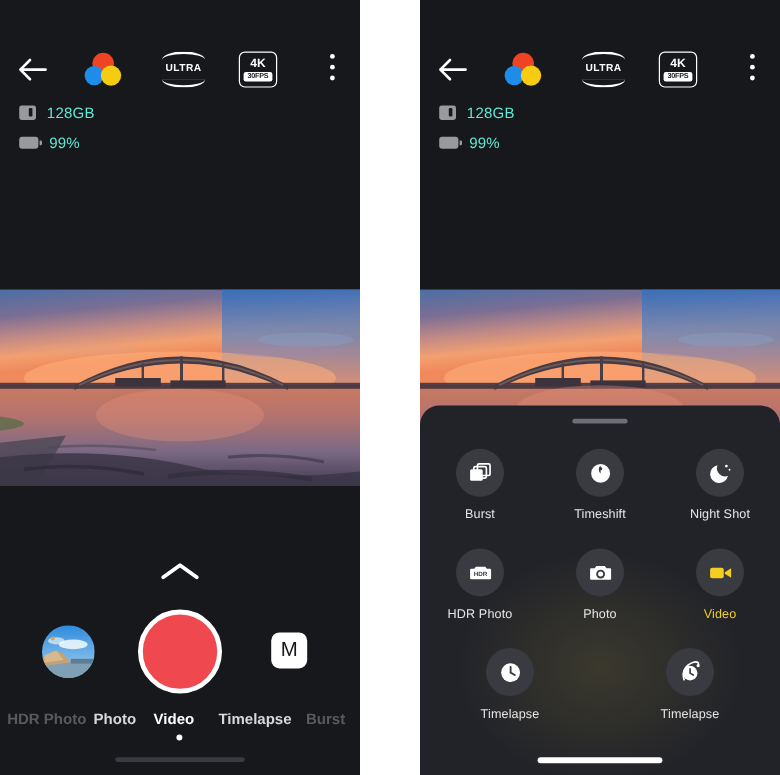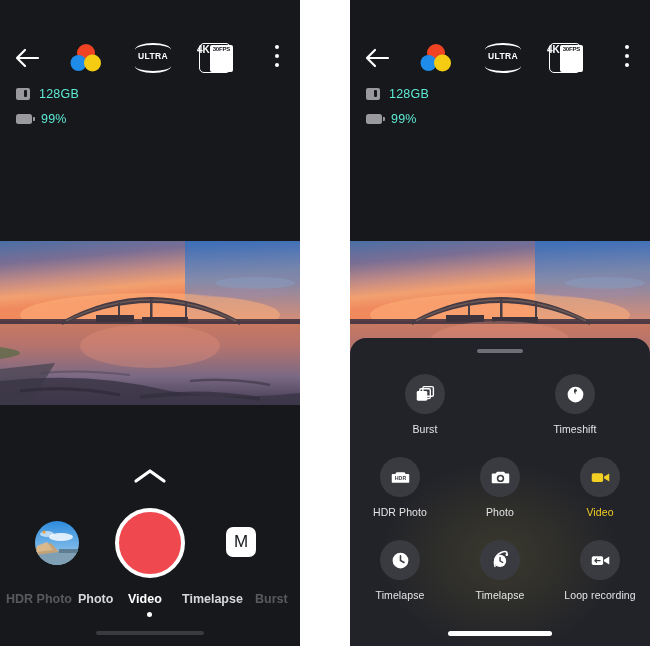--- a/index.html
+++ b/index.html
@@ -28,21 +28,21 @@
     position:absolute; left:0; top:9px; width:40px; text-align:center;
     color:#fff; font-size:8.5px; font-weight:bold; letter-spacing:.4px;
   }
   .ultra-badge .arc { position:absolute; left:2px; width:36px; height:7px; }
   .ultra-badge .arc.top { top:1px; border-top:2px solid #fff; border-radius:50%/100% 100% 0 0; }
   .ultra-badge .arc.bot { bottom:1px; border-bottom:2px solid #fff; border-radius:50%/0 0 100% 100%; }
 
   .fourk-badge {
     position:absolute; left:199px; top:5px; width:32px; height:30px;
     border:1.5px solid #fff; border-radius:5px; background:transparent;
-    display:flex; flex-direction:row; justify-content:center;
+    display:flex; flex-direction:column; align-items:center; justify-content:center;
   }
   .fourk-badge .k { color:#fff; font-size:10px; font-weight:bold; line-height:11px; }
   .fourk-badge .fps {
     background:#fff; color:#16181c; font-size:6px; font-weight:bold;
     line-height:8px; padding:0 3px; border-radius:2px; margin-top:1px; letter-spacing:-.2px;
   }
 
   .kebab { position:absolute; right:20px; top:7px; width:5px; height:25px; }
   .kebab i { display:block; width:4px; height:4px; border-radius:50%; background:#fff; margin-bottom:5px; }
 
@@ -343,20 +343,30 @@
             <div class="cell">
               <div class="cellicon">
                 <svg viewBox="0 0 24 24" width="21" height="21">
                   <circle cx="12" cy="12" r="9" fill="#ffffff"></circle>
                   <path d="M12 12 A5 5 0 0 1 12 4.5 L12 12 Z" fill="#3a3b41"></path>
                   <circle cx="12" cy="7.5" r="1.6" fill="#3a3b41"></circle>
                 </svg>
               </div>
               <div class="celllabel">Timeshift</div>
             </div>
+            <div class="cell">
+              <div class="cellicon">
+                <svg viewBox="0 0 24 24" width="21" height="21">
+                  <path d="M19 14.5A8 8 0 0 1 9 4.2 8.6 8.6 0 1 0 19 14.5Z" fill="#ffffff"></path>
+                  <circle cx="17.5" cy="5" r="1.3" fill="#ffffff"></circle>
+                  <circle cx="20.5" cy="8.5" r="0.9" fill="#ffffff"></circle>
+                </svg>
+              </div>
+              <div class="celllabel">Night Shot</div>
+            </div>
           </div>
           <div class="grow">
             <div class="cell">
               <div class="cellicon">
                 <svg viewBox="0 0 24 24" width="21" height="21">
                   <path d="M3 8h3l1.5-2h9L18 8h3a1 1 0 0 1 1 1v8a1 1 0 0 1-1 1H3a1 1 0 0 1-1-1V9a1 1 0 0 1 1-1Z" fill="#ffffff"></path>
                   <text x="12" y="15.3" font-size="6" font-weight="bold" text-anchor="middle" fill="#3a3b41" font-family="sans-serif">HDR</text>
                 </svg>
               </div>
               <div class="celllabel">HDR Photo</div>
@@ -395,29 +405,19 @@
               <div class="cellicon">
                 <svg viewBox="0 0 24 24" width="21" height="21">
                   <circle cx="11.5" cy="12.5" r="7" fill="#ffffff"></circle>
                   <path d="M11.5 8.5v4l3 1.8" stroke="#3a3b41" stroke-width="1.6" fill="none" stroke-linecap="round"></path>
                   <path d="M4 16.5 C4 9 9.5 3.5 17 3.5 C21 3.5 22.5 5 21.5 7" stroke="#ffffff" stroke-width="1.7" fill="none" stroke-linecap="round" transform="rotate(-18 12 12)"></path>
                   <circle cx="19.2" cy="5.4" r="1.5" fill="#ffffff"></circle>
                 </svg>
               </div>
               <div class="celllabel">Timelapse</div>
             </div>
-            <div class="cell">
-              <div class="cellicon">
-                <svg viewBox="0 0 24 24" width="21" height="21">
-                  <rect x="2" y="7" width="13" height="10" rx="2" fill="#ffffff"></rect>
-                  <path d="M16 11.2 L22 7.5 v9 L16 12.8 Z" fill="#ffffff"></path>
-                  <path d="M5.5 12.2h6M5.5 12.2l2-2M5.5 12.2l2 2" stroke="#3a3b41" stroke-width="1.4" fill="none" stroke-linecap="round" stroke-linejoin="round"></path>
-                </svg>
-              </div>
-              <div class="celllabel">Loop recording</div>
-            </div>
           </div>
         </div>
     </div>
 
     <div class="homebar-bright"></div>
   </div>
 </div>
 
 </body></html>

